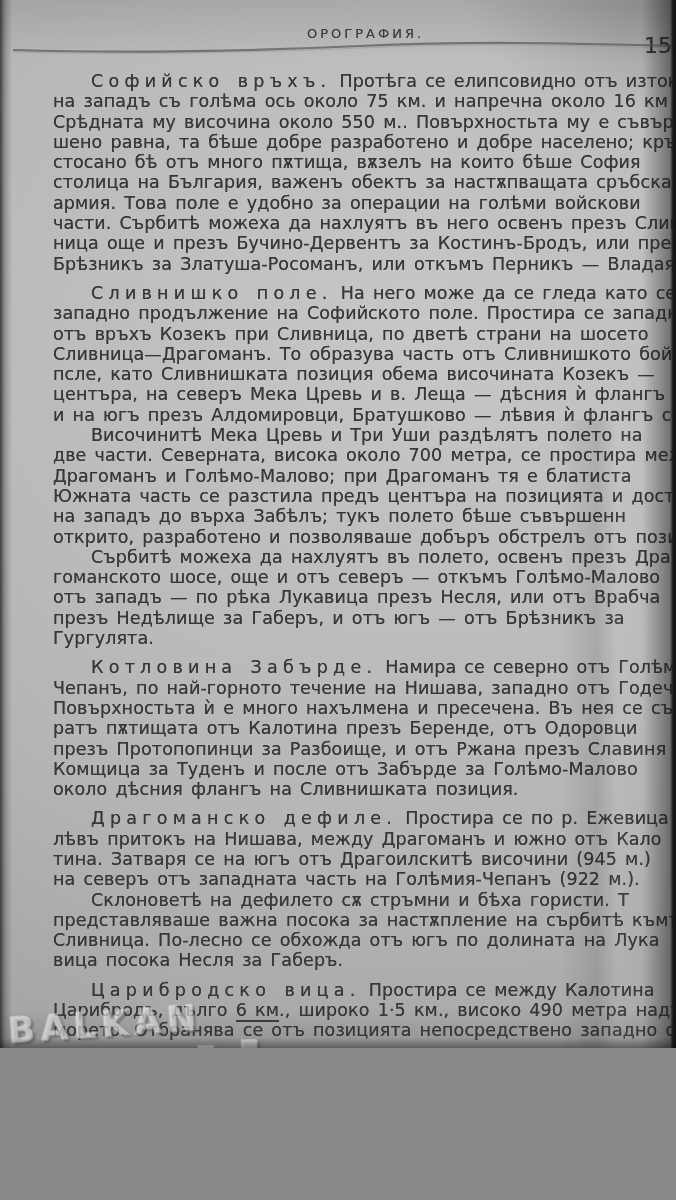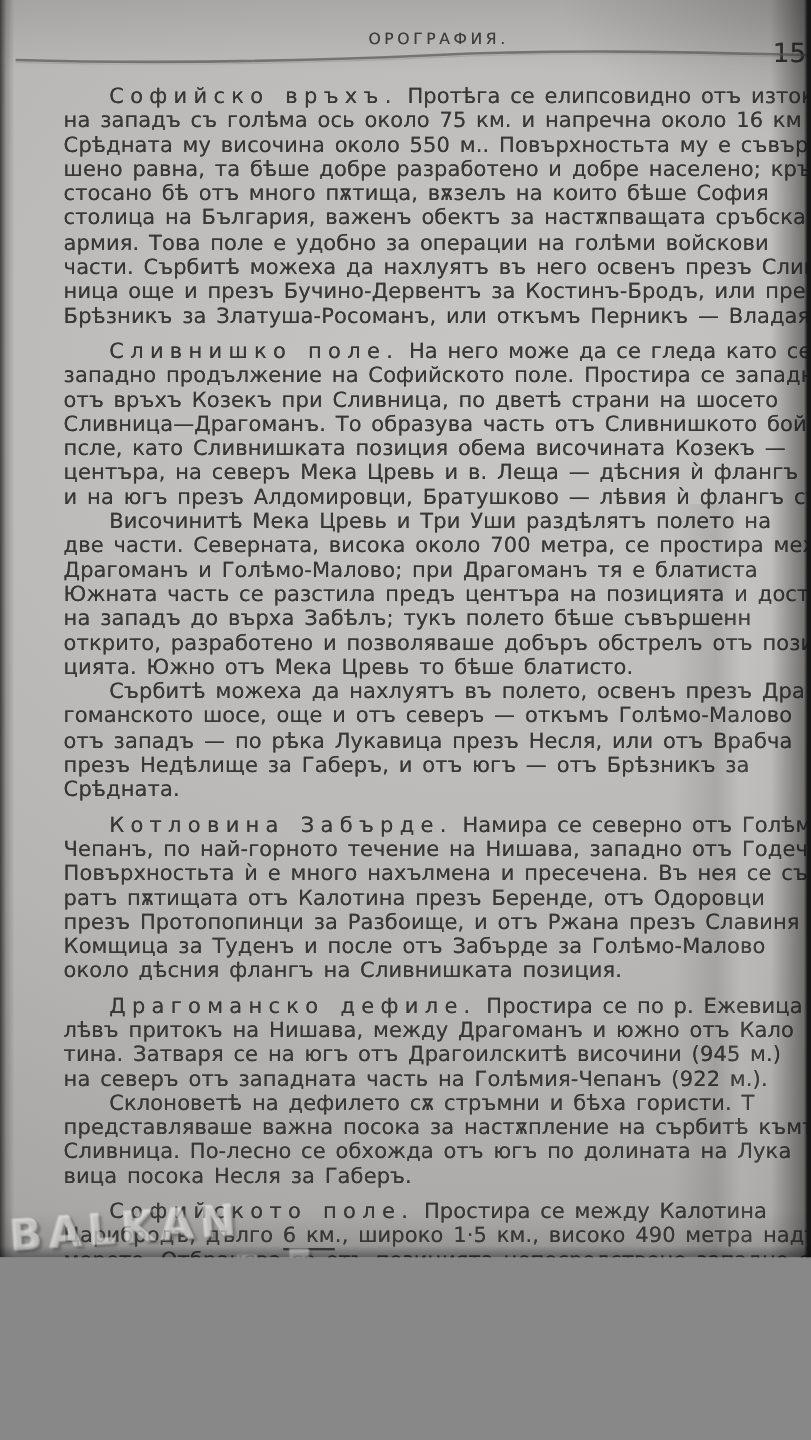--- a/index.html
+++ b/index.html
@@ -105,28 +105,27 @@
         <div class="line">центъра, на северъ Мека Цревь и в. Леща — дѣсния ѝ флангъ</div>
         <div class="line">и на югъ презъ Алдомировци, Братушково — лѣвия ѝ флангъ съ</div>
       </div>
       <div class="para">
         <div class="line first">Височинитѣ Мека Цревь и Три Уши раздѣлятъ полето на</div>
         <div class="line">две части. Северната, висока около 700 метра, се простира между</div>
         <div class="line">Драгоманъ и Голѣмо-Малово; при Драгоманъ тя е блатиста</div>
         <div class="line">Южната часть се разстила предъ центъра на позицията и достига</div>
         <div class="line">на западъ до върха Забѣлъ; тукъ полето бѣше съвършенн</div>
         <div class="line">открито, разработено и позволяваше добъръ обстрелъ отъ пози</div>
-        <div class="line">цията. Южно отъ Мека Цревь то бѣше блатисто.</div>
       </div>
       <div class="para">
         <div class="line first">Сърбитѣ можеха да нахлуятъ въ полето, освенъ презъ Дра</div>
         <div class="line">гоманското шосе, още и отъ северъ — откъмъ Голѣмо-Малово</div>
         <div class="line">отъ западъ — по рѣка Лукавица презъ Несля, или отъ Врабча</div>
         <div class="line">презъ Недѣлище за Габеръ, и отъ югъ — отъ Брѣзникъ за</div>
-        <div class="line">Срѣдната.</div>
+        <div class="line">Гургулята.</div>
       </div>
       <div class="para headed">
         <div class="line first"><span class="heading">Котловина Забърде.</span>&nbsp;Намира се северно отъ Голѣмия</div>
         <div class="line">Чепанъ, по най-горното течение на Нишава, западно отъ Годечъ</div>
         <div class="line">Повърхностьта ѝ е много нахълмена и пресечена. Въ нея се съби</div>
         <div class="line">ратъ пѫтищата отъ Калотина презъ Беренде, отъ Одоровци</div>
         <div class="line">презъ Протопопинци за Разбоище, и отъ Ржана презъ Славиня и</div>
         <div class="line">Комщица за Туденъ и после отъ Забърде за Голѣмо-Малово</div>
         <div class="line">около дѣсния флангъ на Сливнишката позиция.</div>
       </div>
@@ -136,21 +135,21 @@
         <div class="line">тина. Затваря се на югъ отъ Драгоилскитѣ височини (945 м.)</div>
         <div class="line">на северъ отъ западната часть на Голѣмия-Чепанъ (922 м.).</div>
       </div>
       <div class="para">
         <div class="line first">Склоноветѣ на дефилето сѫ стръмни и бѣха гористи. Т</div>
         <div class="line">представляваше важна посока за настѫпление на сърбитѣ къмъ</div>
         <div class="line">Сливница. По-лесно се обхожда отъ югъ по долината на Лука</div>
         <div class="line">вица посока Несля за Габеръ.</div>
       </div>
       <div class="para headed">
-        <div class="line first"><span class="heading">Софийското поле.</span>&nbsp;Простира се между Калотина</div>
+        <div class="line first"><span class="heading">Царибродско вица.</span>&nbsp;Простира се между Калотина</div>
         <div class="line">Царибродъ, дълго <span class="u">6 км</span>., широко 1·5 км., високо 490 метра надъ</div>
         <div class="line">морето. Отбранява се отъ позицията непосредствено западно отъ</div>
       </div>
     </div>
 
   <div class="wm wm-balkan">BALKAN</div>
   <div class="wm wm-auction">auction</div>
   <div class="wm wm-husar">Husar</div>
 
   <svg class="wm-logo" width="84" height="76" viewBox="0 0 84 76">

